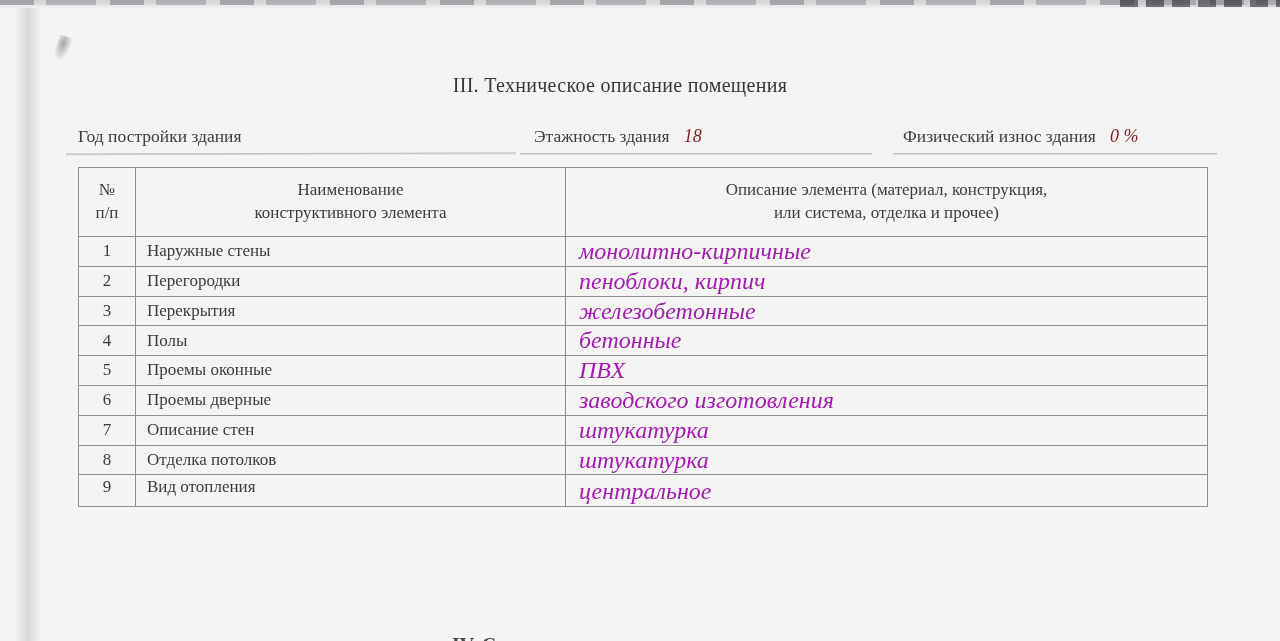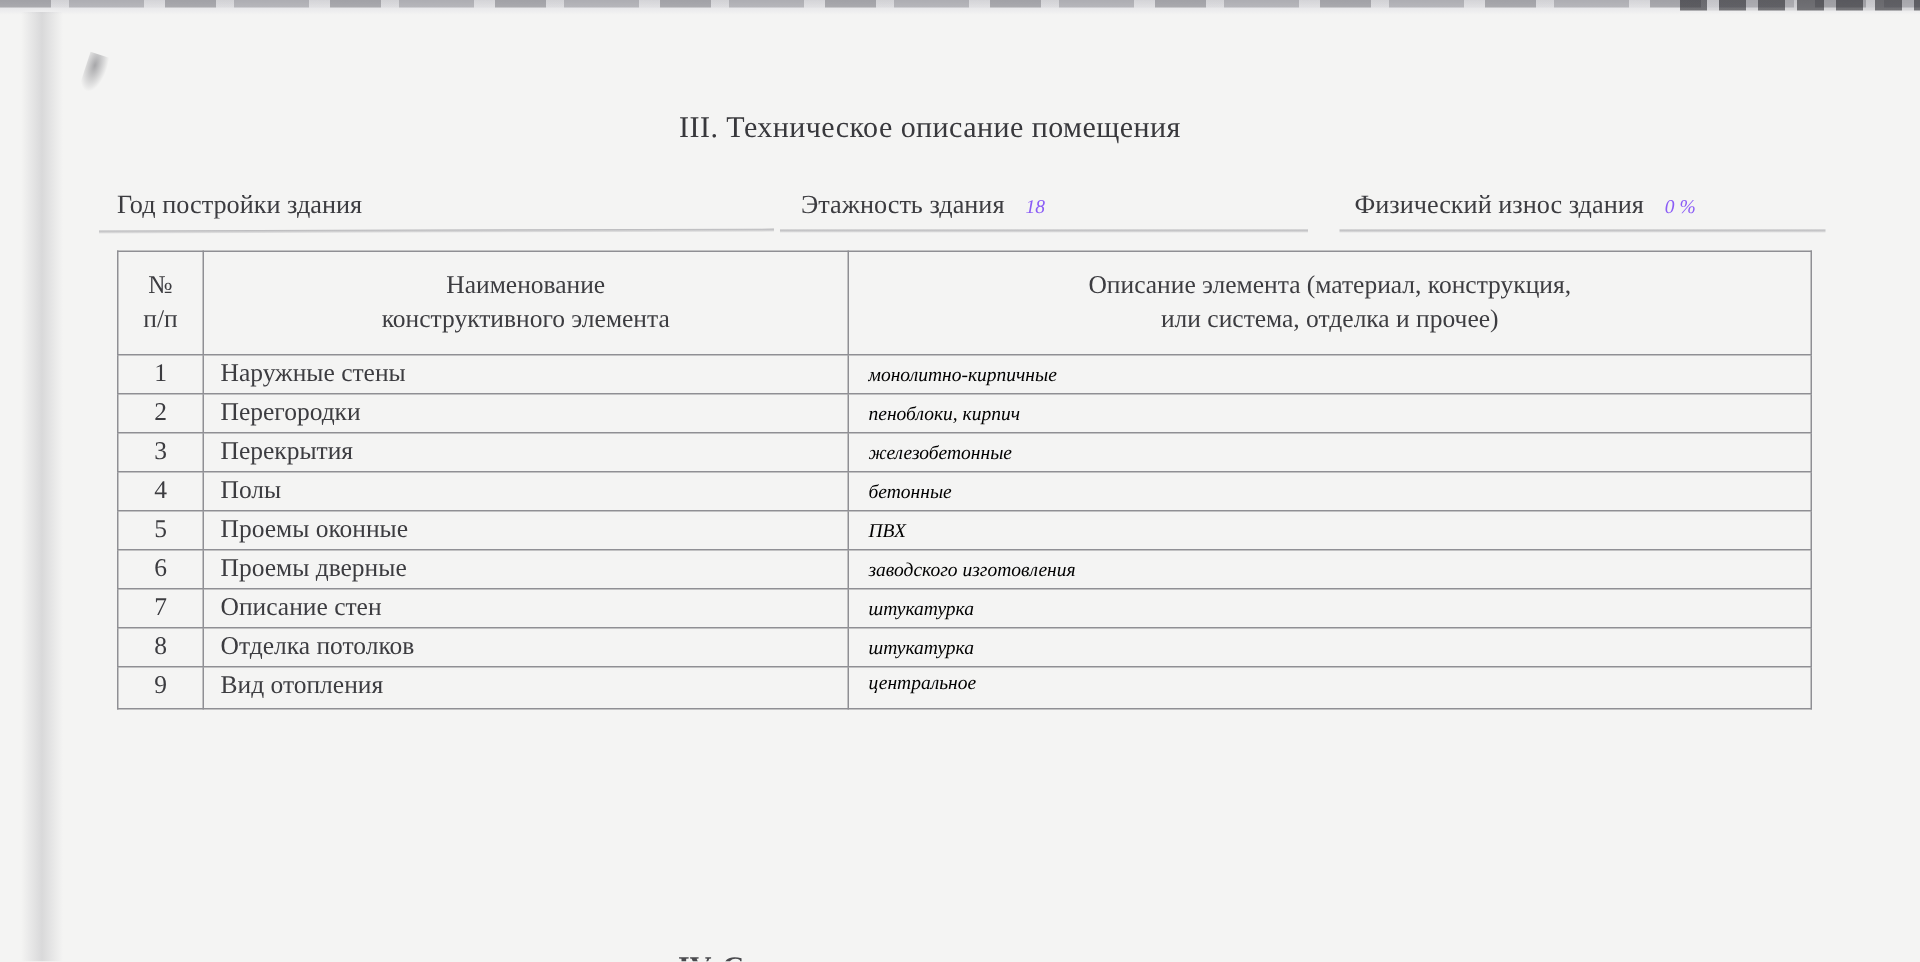--- a/index.html
+++ b/index.html
@@ -40,21 +40,21 @@
   .section-title{
     position:absolute;top:74px;left:20px;width:1200px;
     text-align:center;font-size:20px;font-weight:normal;letter-spacing:.3px;
     color:#38383c;
   }
   
   .field-label{position:absolute;top:126px;font-size:17.5px;white-space:nowrap;}
   .f1{left:78px;}
   .f2{left:534px;}
   .f3{left:903px;}
-  .field-value{font-style:italic;font-size:13px;color:#8b5cf6;padding-left:14px;}
+  .field-value{font-style:italic;font-size:18px;color:#7f1d1d;padding-left:14px;}
   .rule{
     position:absolute;top:153px;height:2px;
     background:linear-gradient(rgba(130,130,136,.55), rgba(130,130,136,.15));
   }
   .rule1{left:66px;width:450px;transform:rotate(-.15deg);}
   .rule2{left:520px;width:352px;}
   .rule3{left:893px;width:324px;}
   
   table.desc-table{
     position:absolute;left:78px;top:167px;width:1130px;
@@ -69,21 +69,21 @@
     background:transparent;
   }
   .desc-table thead th{
     height:68px;text-align:center;font-weight:normal;line-height:1.35;
   }
   .desc-table tbody td{height:25px;line-height:1.2;}
   .desc-table td.num{text-align:center;}
   .desc-table td.name{padding-left:11px;text-align:left;}
   .desc-table td.desc{
     padding-left:13px;text-align:left;
-    font-style:italic;font-size:13px;color:#000000;margin-top:28px;
+    font-style:italic;font-size:24px;color:#a21caf;margin-top:28px;
   }
   .desc-table td.desc div{line-height:25px;}
   .desc-table tbody tr:last-child td{vertical-align:top;padding-top:2px;}
   
   .next-section{
     position:absolute;left:452px;top:632px;height:9px;width:300px;
     overflow:hidden;font-weight:bold;font-size:20px;line-height:26px;
     color:#4a4a4e;
   }
 </style>

